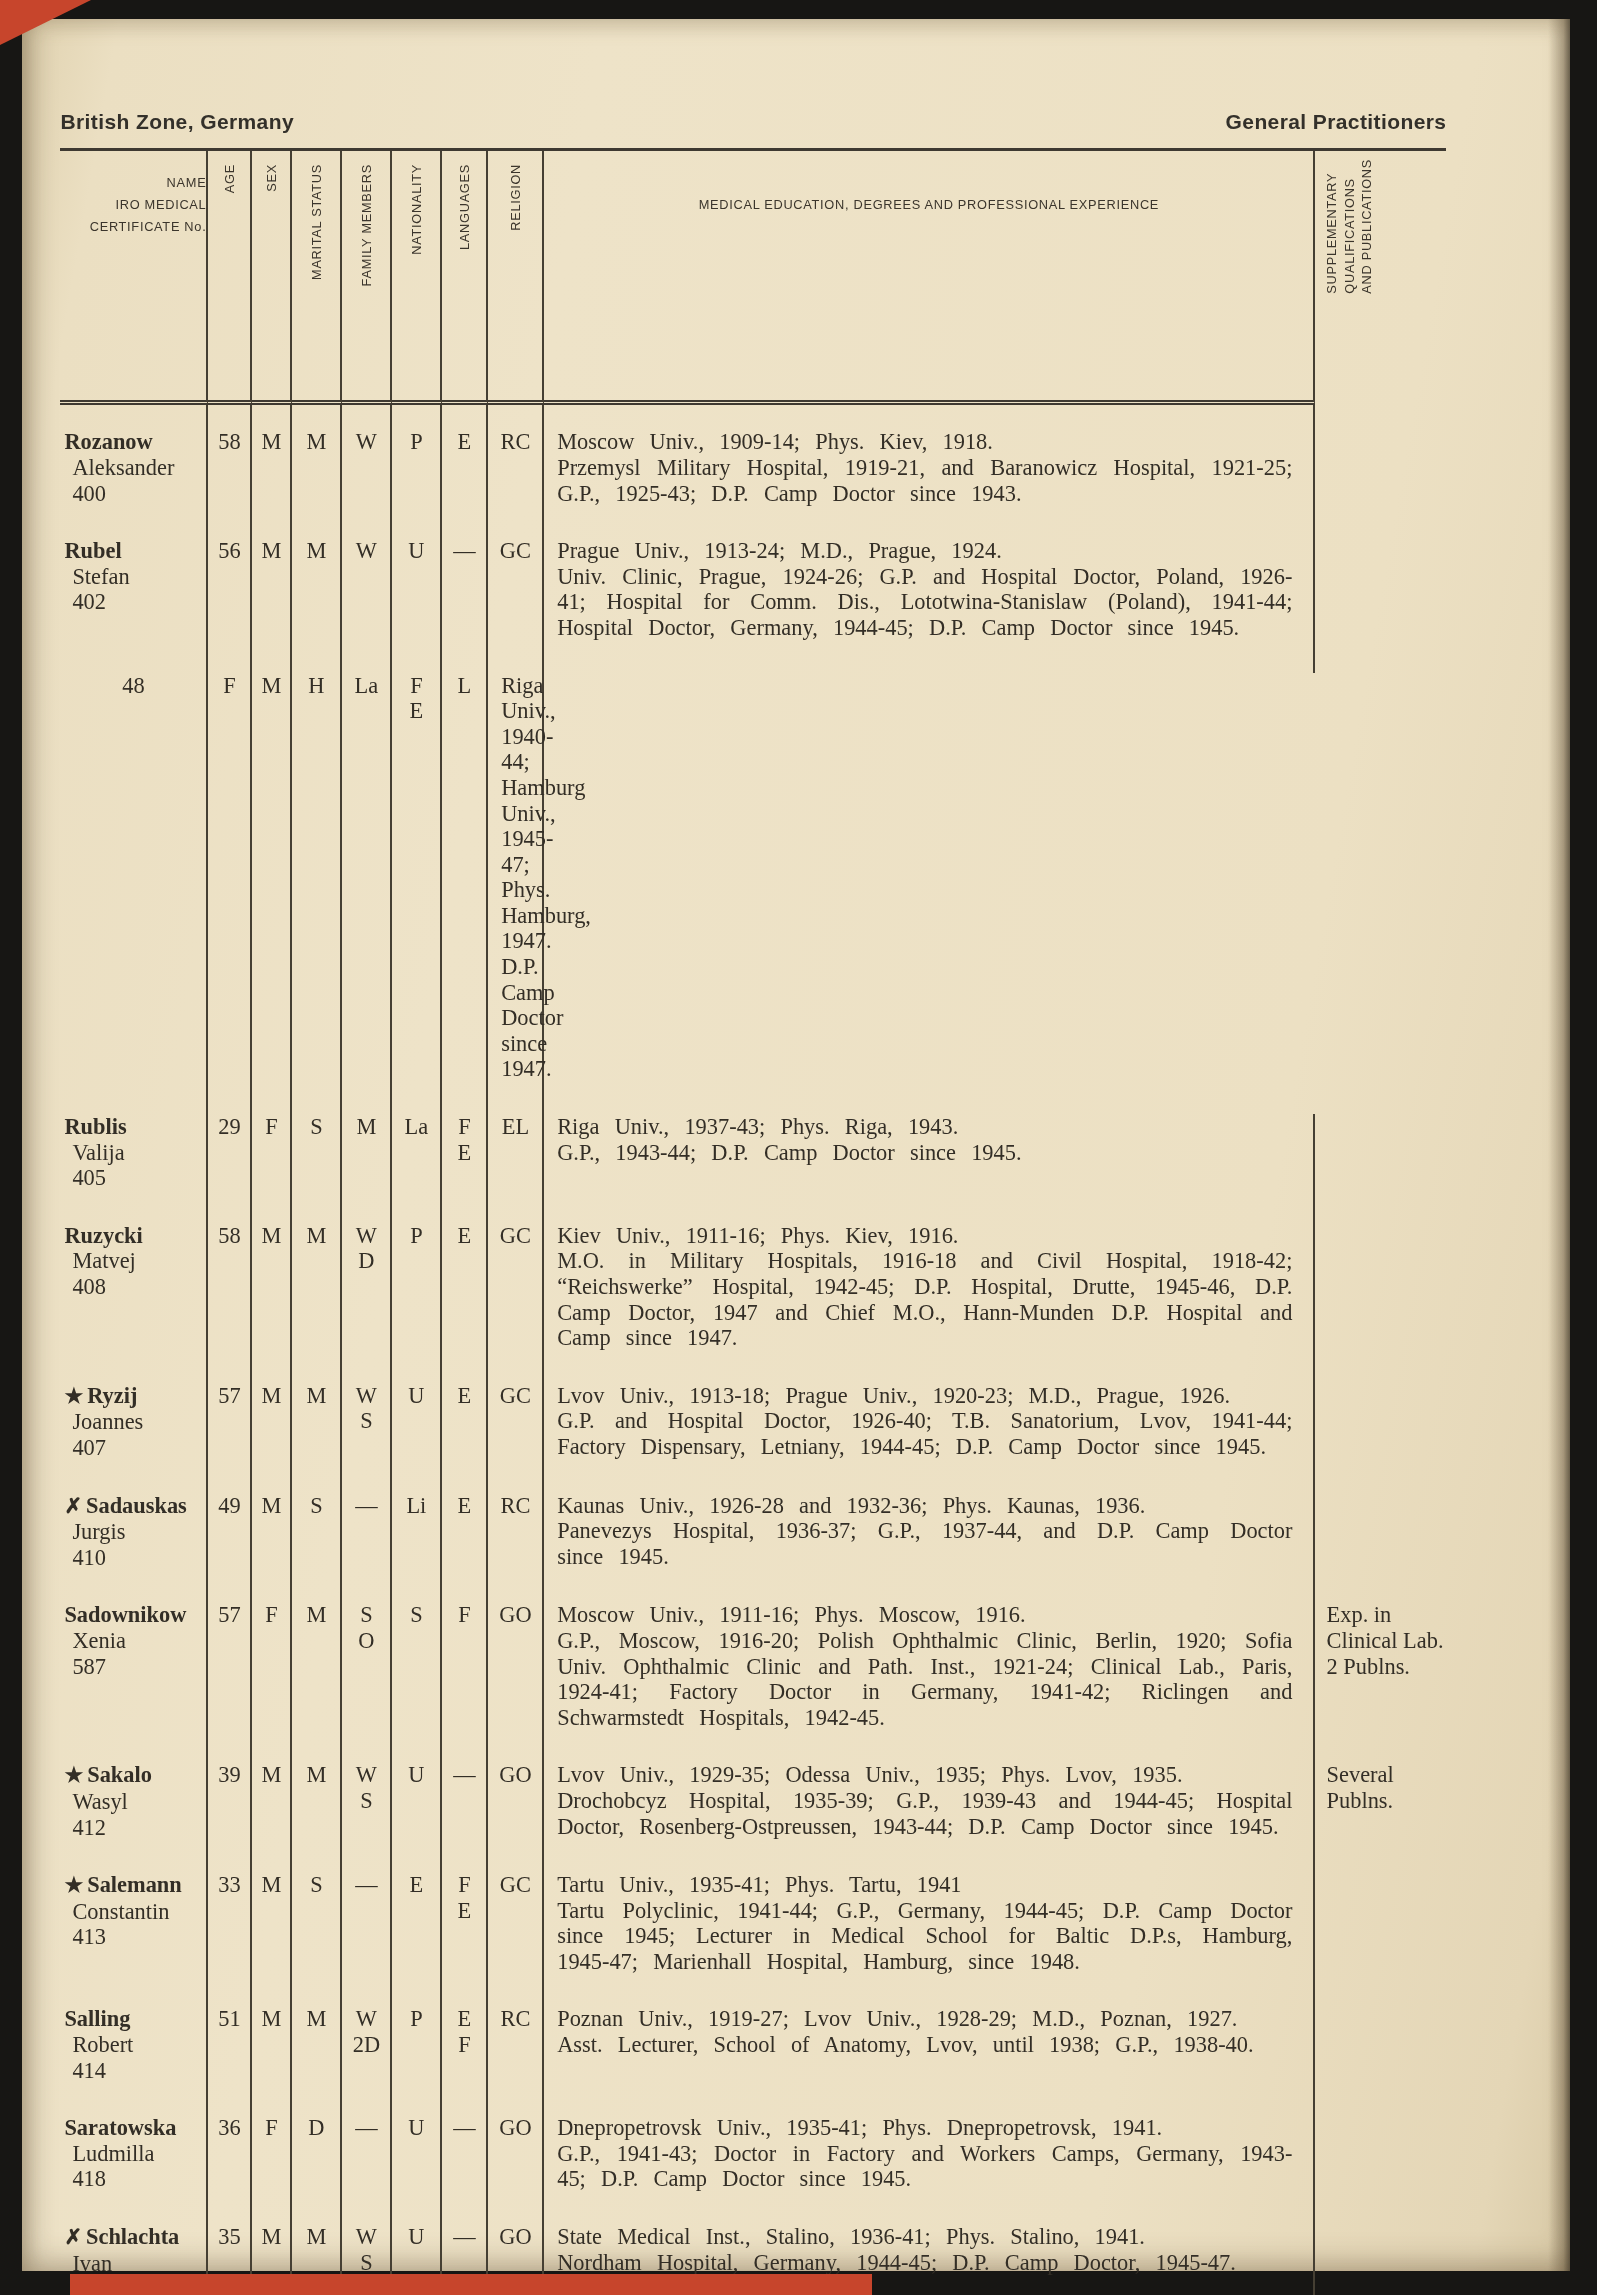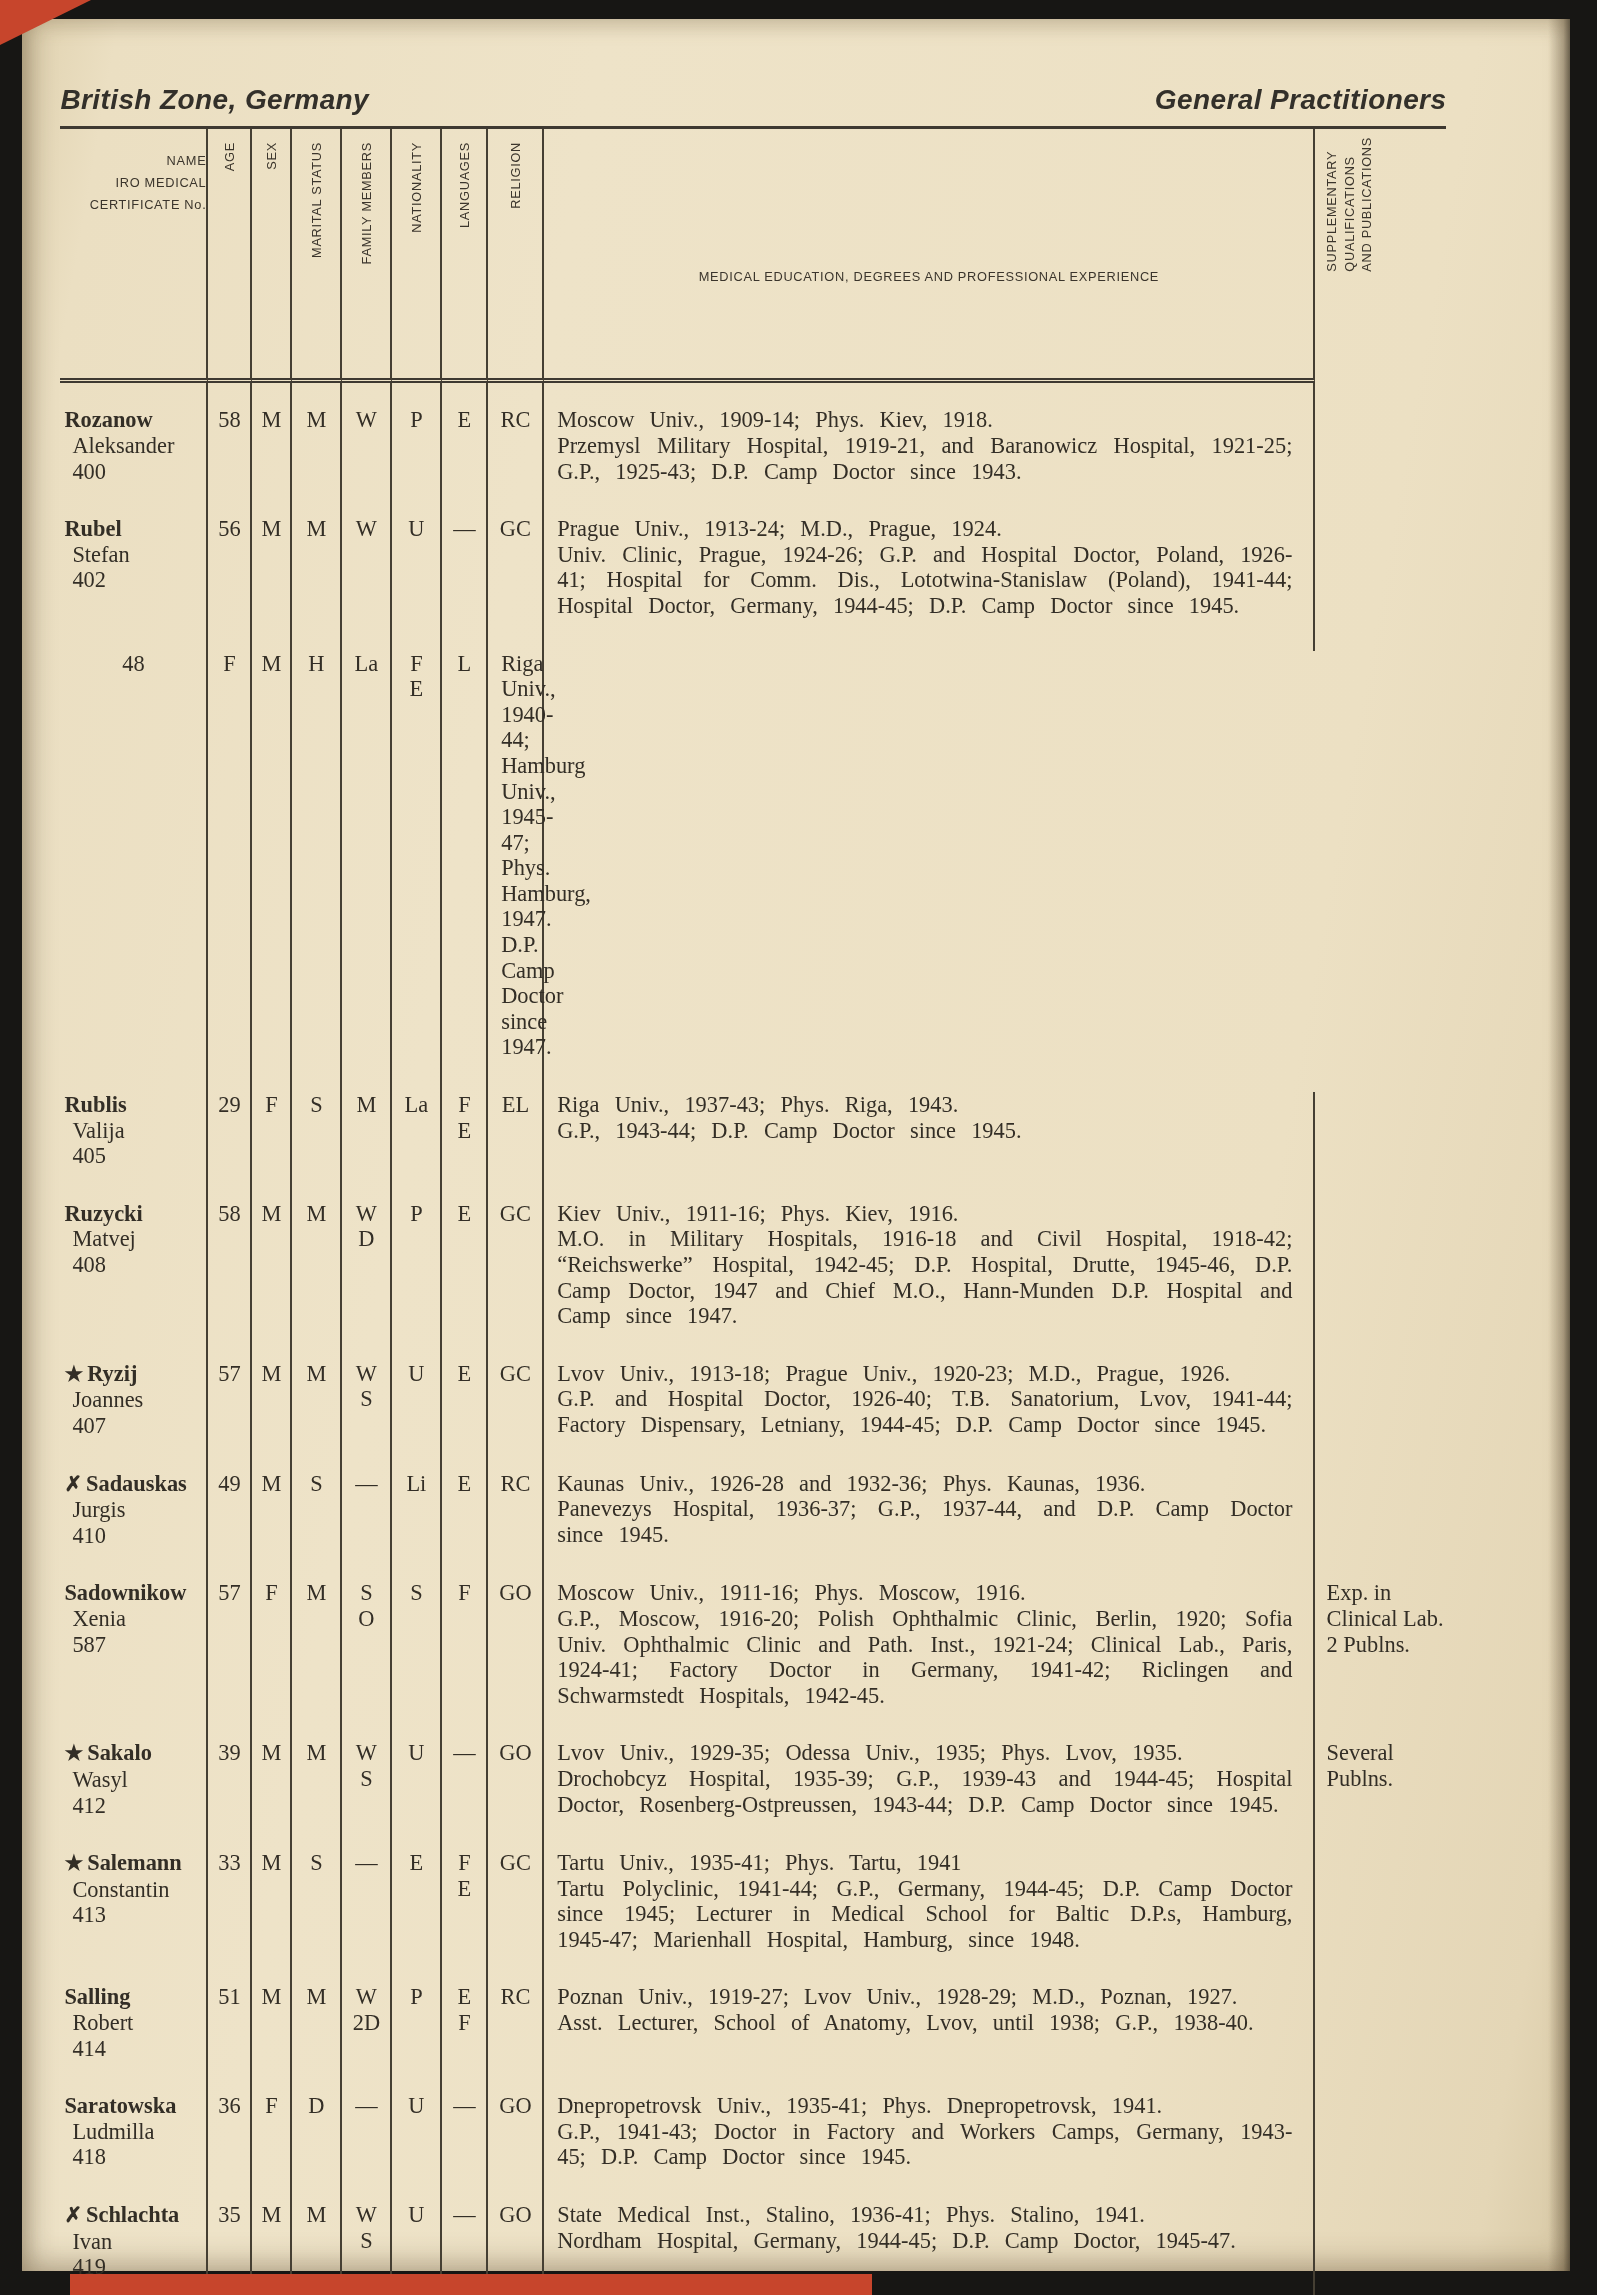--- a/index.html
+++ b/index.html
@@ -30,42 +30,42 @@
     box-shadow: inset 0 -11.2px 27px rgba(90,70,40,.28), inset 0 8px 19px rgba(120,100,60,.18), inset 17.6px 0 32px -14.4px rgba(60,45,25,.30);
   }
   .page::after {
     content:""; position:absolute; right:0; top:0; width:22.4px; height:100%;
     background:linear-gradient(90deg, rgba(60,45,25,0) 0%, rgba(60,45,25,.30) 70%, rgba(25,18,8,.55) 100%);
   }
 
   .content { position:absolute; left:38px; top:0; width:1386px; }
 
   .page-header {
-    margin-top:64px; height:37px;
+    margin-top:86px; height:37px;
     display:flex; justify-content:space-between; align-items:baseline;
     font-family:"Liberation Sans", sans-serif; font-weight:700;
-    font-size:28px; line-height:34px; color:#33302a; letter-spacing:0.4px;font-style:italic;
+    font-size:21px; line-height:34px; color:#33302a; letter-spacing:0.4px;
   }
 
   :root { --cols: 148px 44px 40px 50px 50px 50px 46px 56px 771px 133px; }
 
   .table { margin-top:6.4px; border-top:3.2px solid #3e3931; }
 
   .thead {
     display:grid; grid-template-columns:var(--cols); height:254px;
     font-family:"Liberation Sans", sans-serif; color:#3b352c;
     font-size:12.8px; letter-spacing:0.7px;
   }
   .th { border-right:2.4px solid #453f33; border-bottom:5.6px double #3e3931; }
   .th.name {
     padding-top:21px; text-align:right; white-space:pre-line; line-height:21.6px;
   }
   .th.rot { display:flex; justify-content:center; align-items:flex-start; padding-top:12.8px; }
   .vtext { display:inline-block; writing-mode:vertical-rl; transform:rotate(180deg); }
-  .th.edu { display:flex; justify-content:center; align-items:center; padding-top:46px; }
+  .th.edu { display:flex; justify-content:center; align-items:flex-start; padding-top:46px; }
   .th.supp {
     border-right:none; border-bottom:none;
     display:flex; justify-content:flex-start; align-items:flex-start;
     padding:8px 0 0 8px;
   }
   .supp-text { display:inline-block; writing-mode:vertical-rl; transform:rotate(180deg); line-height:17.6px; white-space:pre-line; }
 
   .trow { display:grid; grid-template-columns:var(--cols); }
   .trow .c {
     border-right:2.4px solid #453f33;

